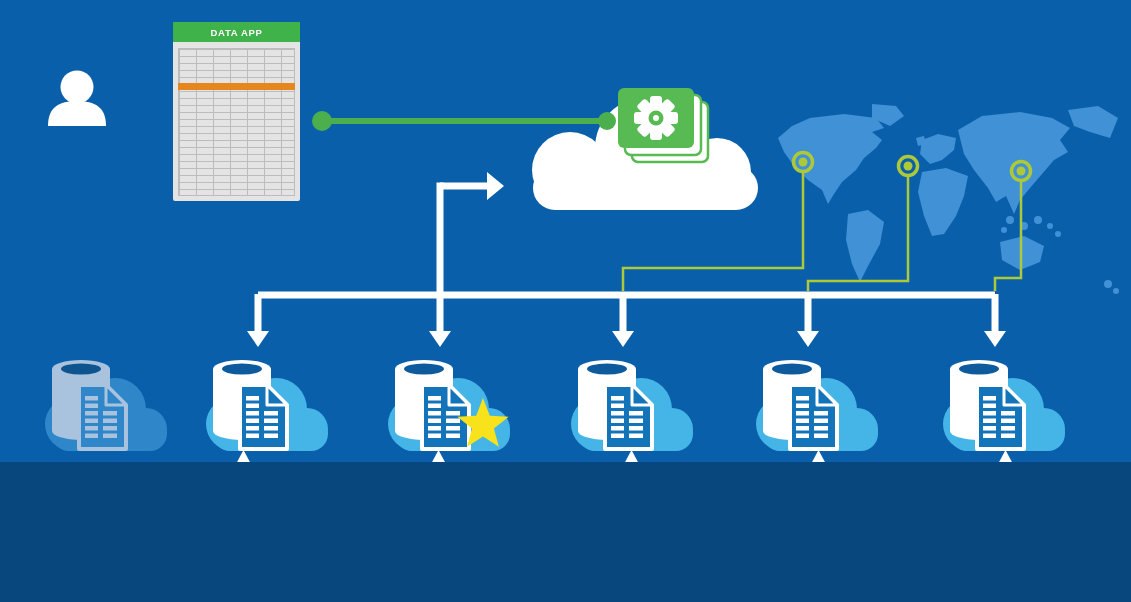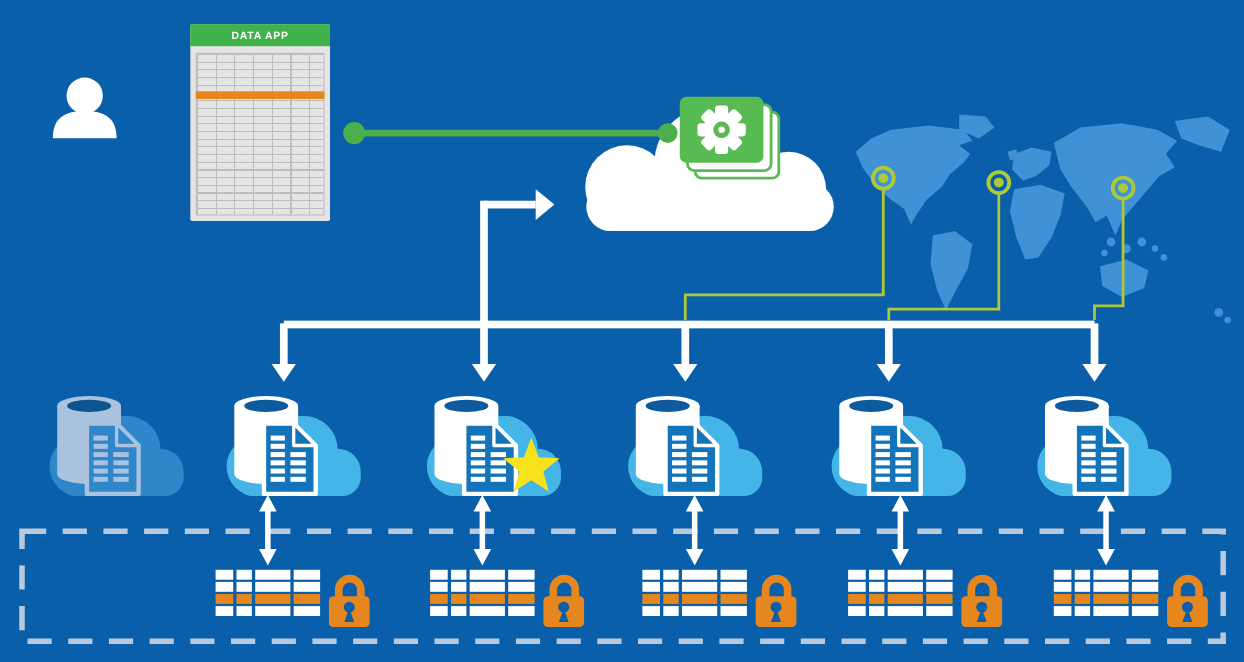--- a/index.html
+++ b/index.html
@@ -1,16 +1,16 @@
 <!DOCTYPE html>
 <html style="--c-bg: #0a5fab; --c-map: #4191d6; --c-cloud_light: #45b5e8; --c-green: #4caf4d; --c-green_header: #3fb24a; --c-green_card: #58ba52; --c-marker_green: #aec938; --c-orange: #e5861f; --c-star_yellow: #f8e21c; --c-doc_blue: #1474ba; --c-opening: #0d5a9c; --c-faded_cloud: #2f87c9; --c-faded_cylinder: #a9c2de; --c-faded_opening: #0e548f; --c-dash_border: #b8c9dc; --c-sheet_body: #e4e4e4; --c-sheet_grid: #bcbcbc; --c-white: #ffffff;"><head>
 <meta charset="utf-8">
 <style>
   html,body{margin:0;padding:0;background:#08477e;}
-  .canvas{position:relative;width:1131px;height:602px;background:var(--c-bg,#0a5fab);overflow:hidden;font-family:"Liberation Sans",sans-serif;}
+  .canvas{position:relative;width:1131px;height:462px;background:var(--c-bg,#0a5fab);overflow:hidden;font-family:"Liberation Sans",sans-serif;}
   .abs{position:absolute;}
   
   .sheet{left:173px;top:22px;width:127px;height:179px;background:var(--c-sheet_body,#e4e4e4);border-radius:2px;}
   .sheet-header{position:absolute;top:0;left:0;right:0;height:20px;background:var(--c-green_header,#3fb24a);display:flex;align-items:center;justify-content:center;color:#fff;font-size:9.5px;font-weight:bold;letter-spacing:.7px;}
   .sheet-grid{position:absolute;left:5px;right:5px;top:26px;bottom:5px;border:1px solid var(--c-sheet_grid,#bcbcbc);
     background:
       repeating-linear-gradient(to right, var(--c-sheet_grid,#bcbcbc) 0 1px, transparent 1px 17px),
       repeating-linear-gradient(to bottom, var(--c-sheet_grid,#bcbcbc) 0 1px, transparent 1px 7px);}
   .sheet-row-highlight{position:absolute;left:5px;right:5px;top:61px;height:7px;background:var(--c-orange,#e5861f);}
   

